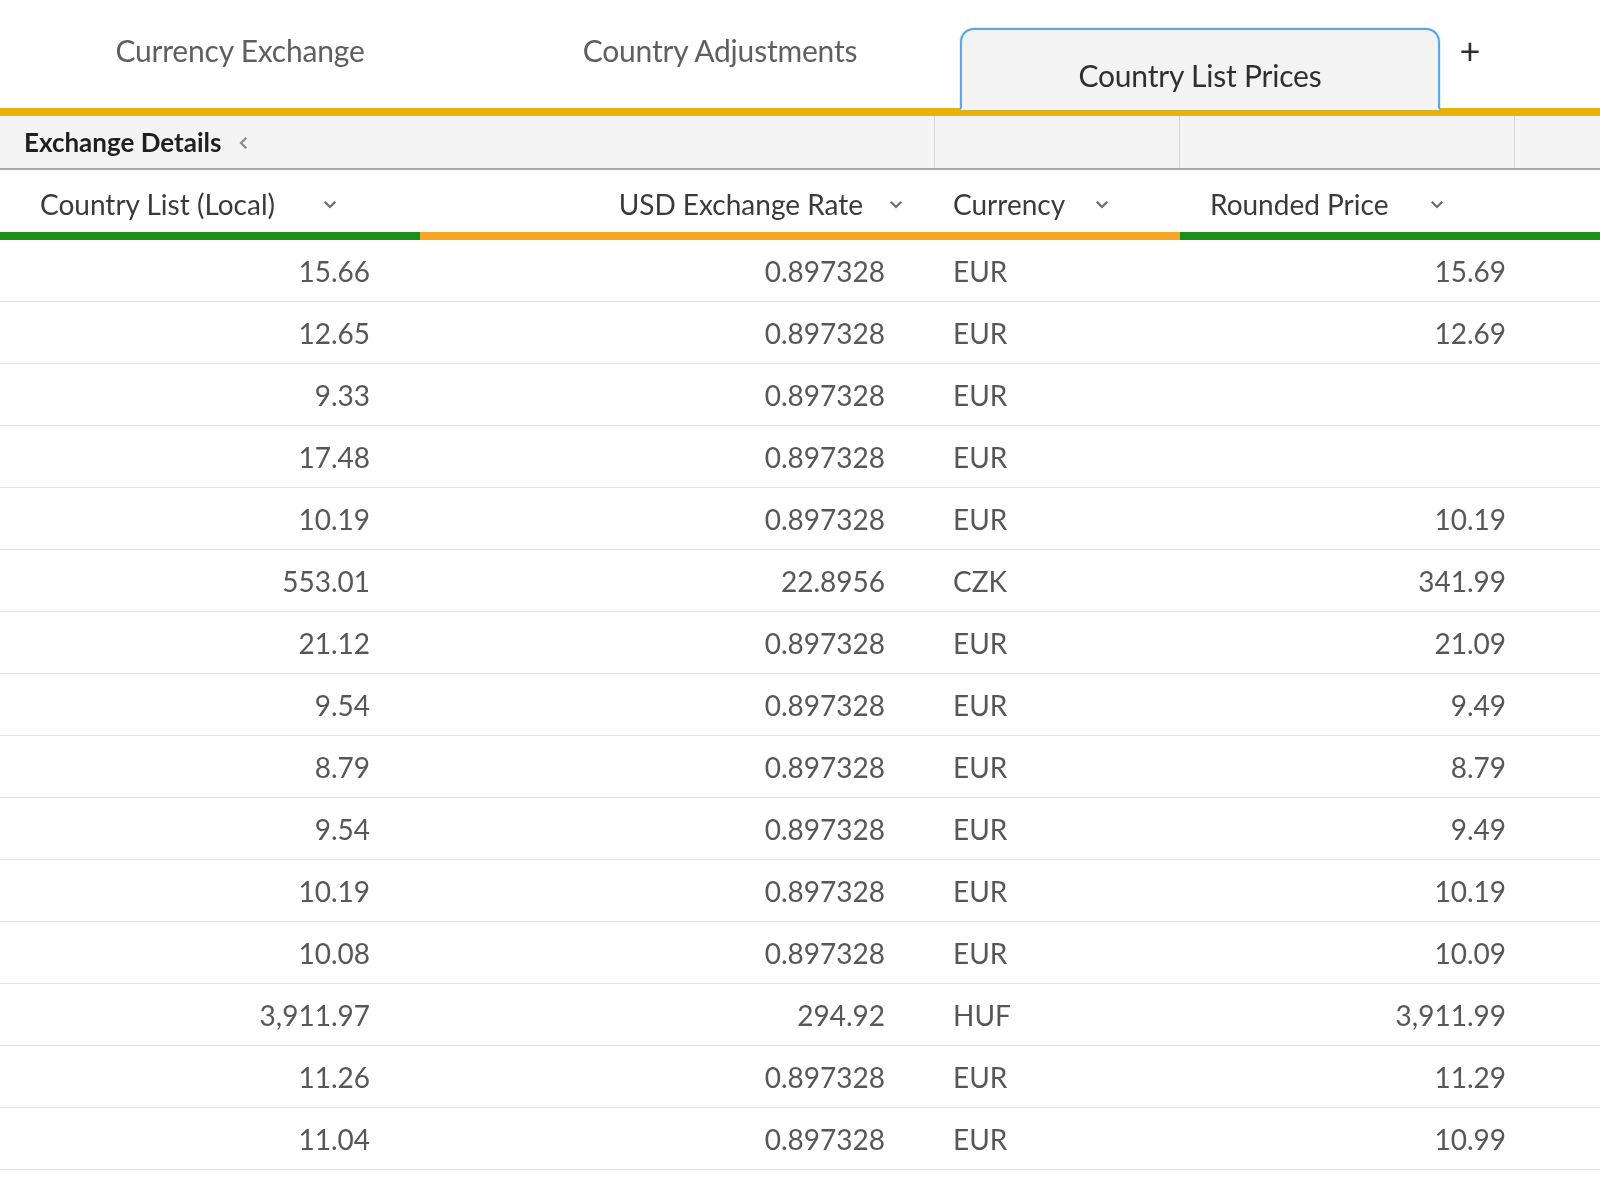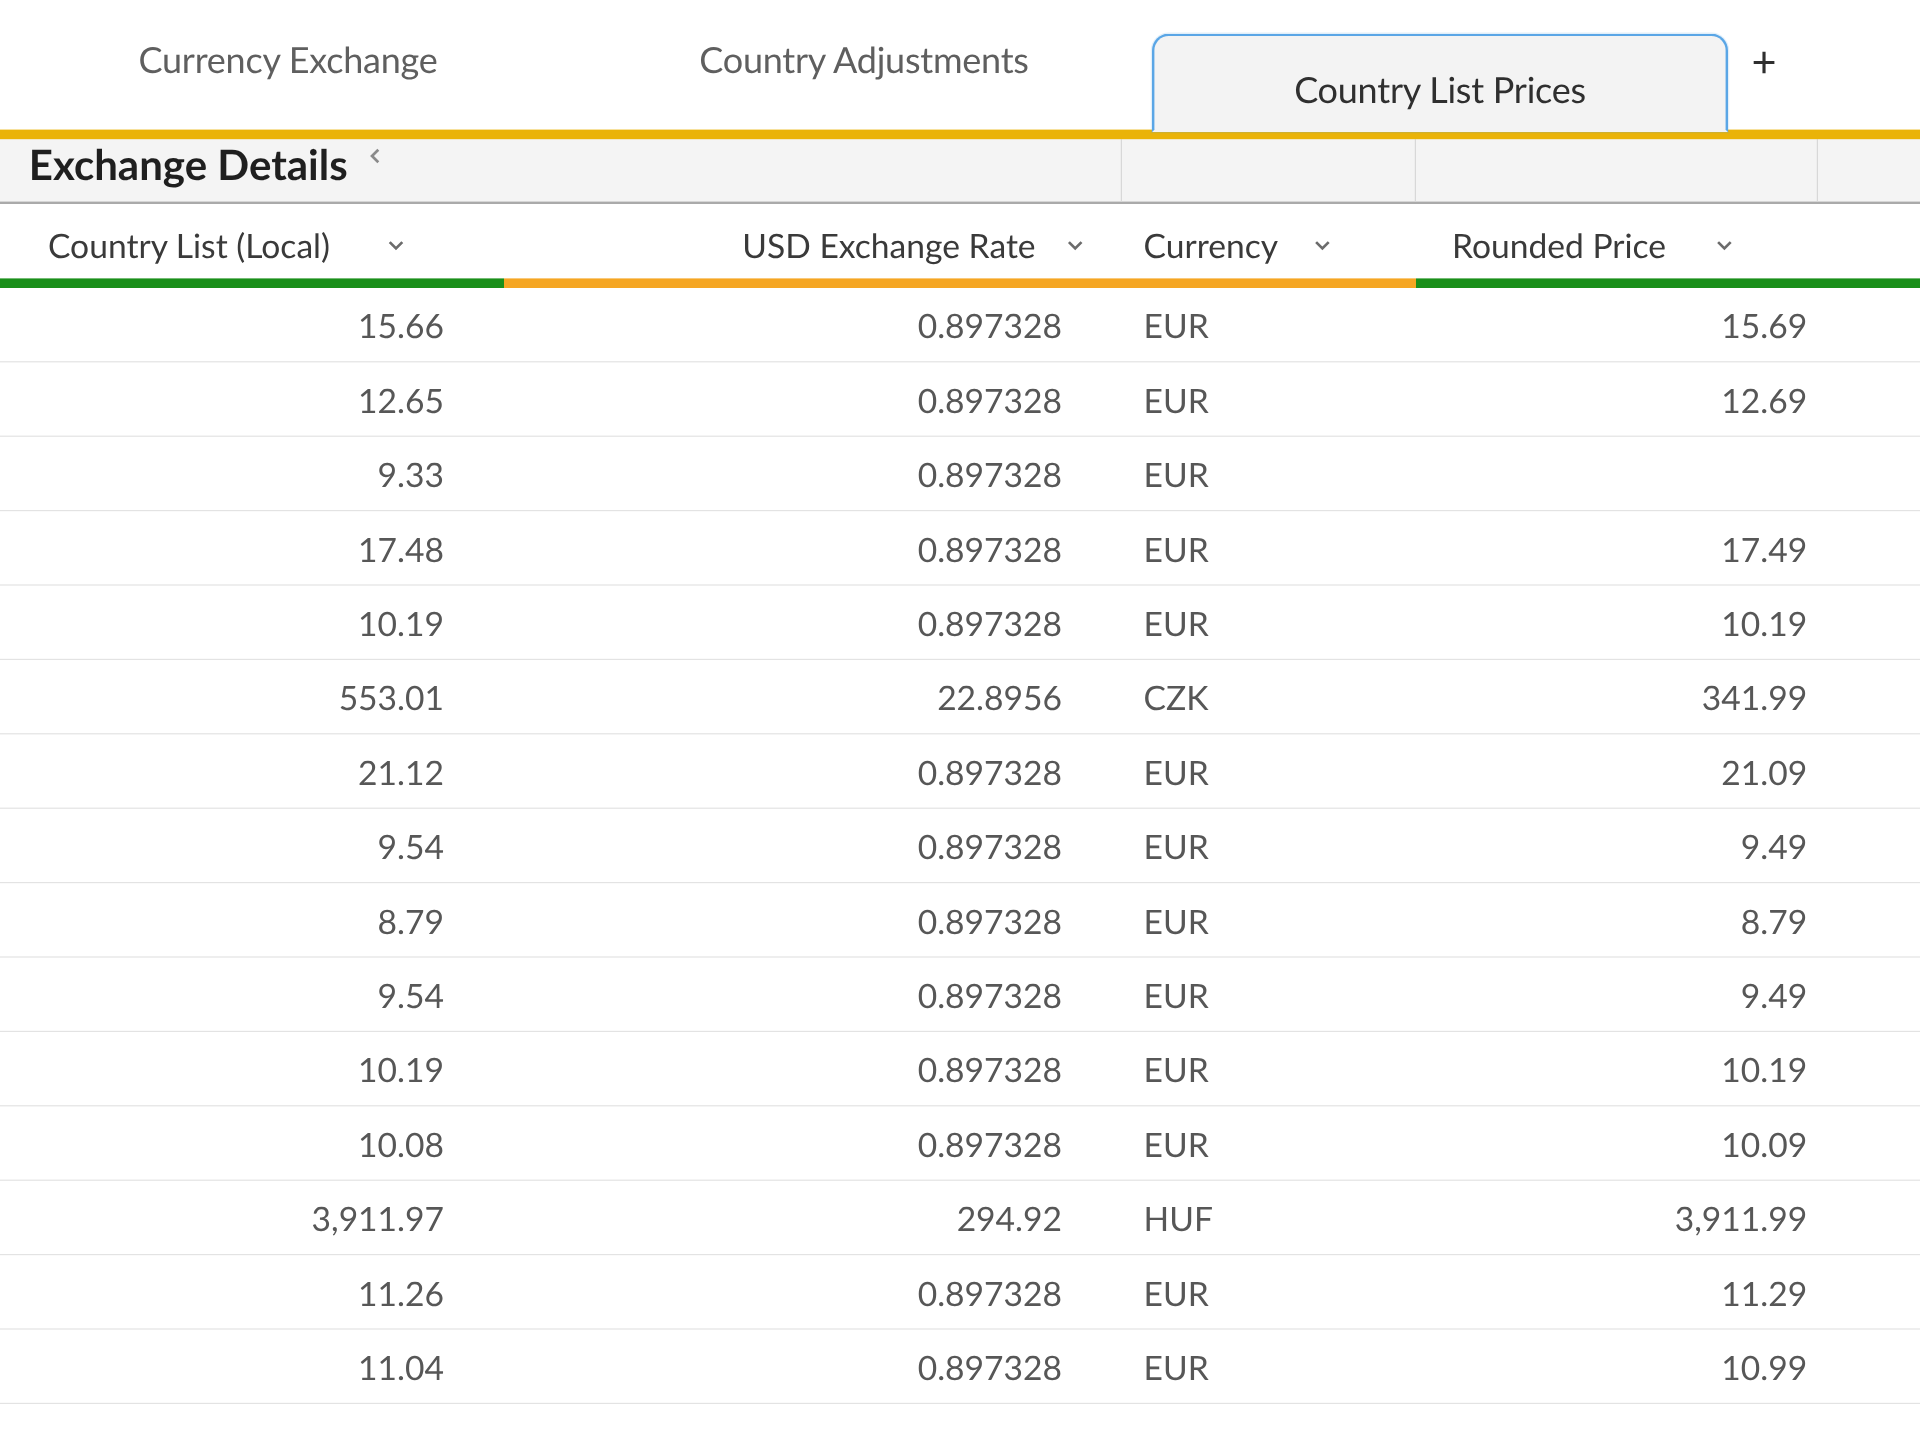--- a/index.html
+++ b/index.html
@@ -63,22 +63,23 @@
   
   .subheader {
     height: 54px;
     background: #f4f4f4;
     border-bottom: 2px solid #aaaaaa;
     display: flex;
     align-items: stretch;
   }
   .subheader .cell {
     display: flex;
+    align-items: center;
     padding: 0 24px;
-    font-size: 35px;
+    font-size: 26px;
     border-right: 1px solid #d8d8d8;
   }
   .subheader .cell.bc { width: 935px; font-weight: 700; color: #1f1f1f; gap: 14px; }
   .subheader .cell.bc .chev { font-weight: 400; color: #8a8a8a; font-size: 24px; }
   .subheader .cell.c2 { width: 245px; }
   .subheader .cell.c3 { width: 335px; }
   .subheader .cell.c4 { flex: 1; border-right: none; }
 
   
   .col-header {
@@ -228,21 +229,20 @@
     </div>
     <div class="row">
       <div class="cell local">9.33</div>
       <div class="cell rate">0.897328</div>
       <div class="cell curr">EUR</div>
     </div>
     <div class="row">
       <div class="cell local">17.48</div>
       <div class="cell rate">0.897328</div>
       <div class="cell curr">EUR</div>
-      <div class="cell rounded">17.49</div>
     </div>
     <div class="row">
       <div class="cell local">10.19</div>
       <div class="cell rate">0.897328</div>
       <div class="cell curr">EUR</div>
       <div class="cell rounded">10.19</div>
     </div>
     <div class="row">
       <div class="cell local">553.01</div>
       <div class="cell rate">22.8956</div>

